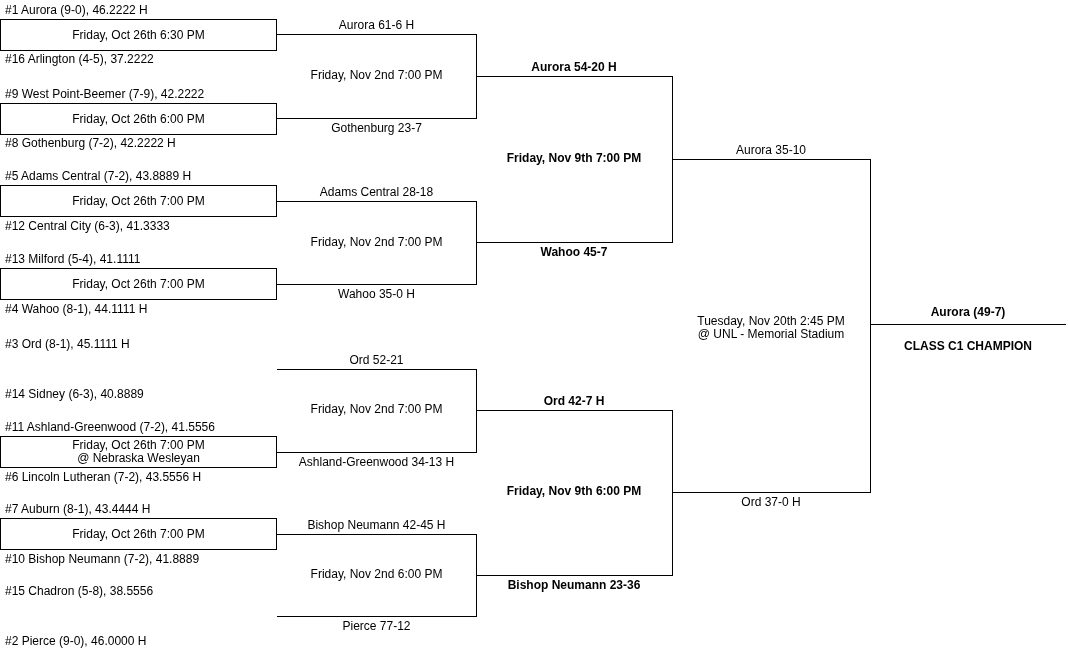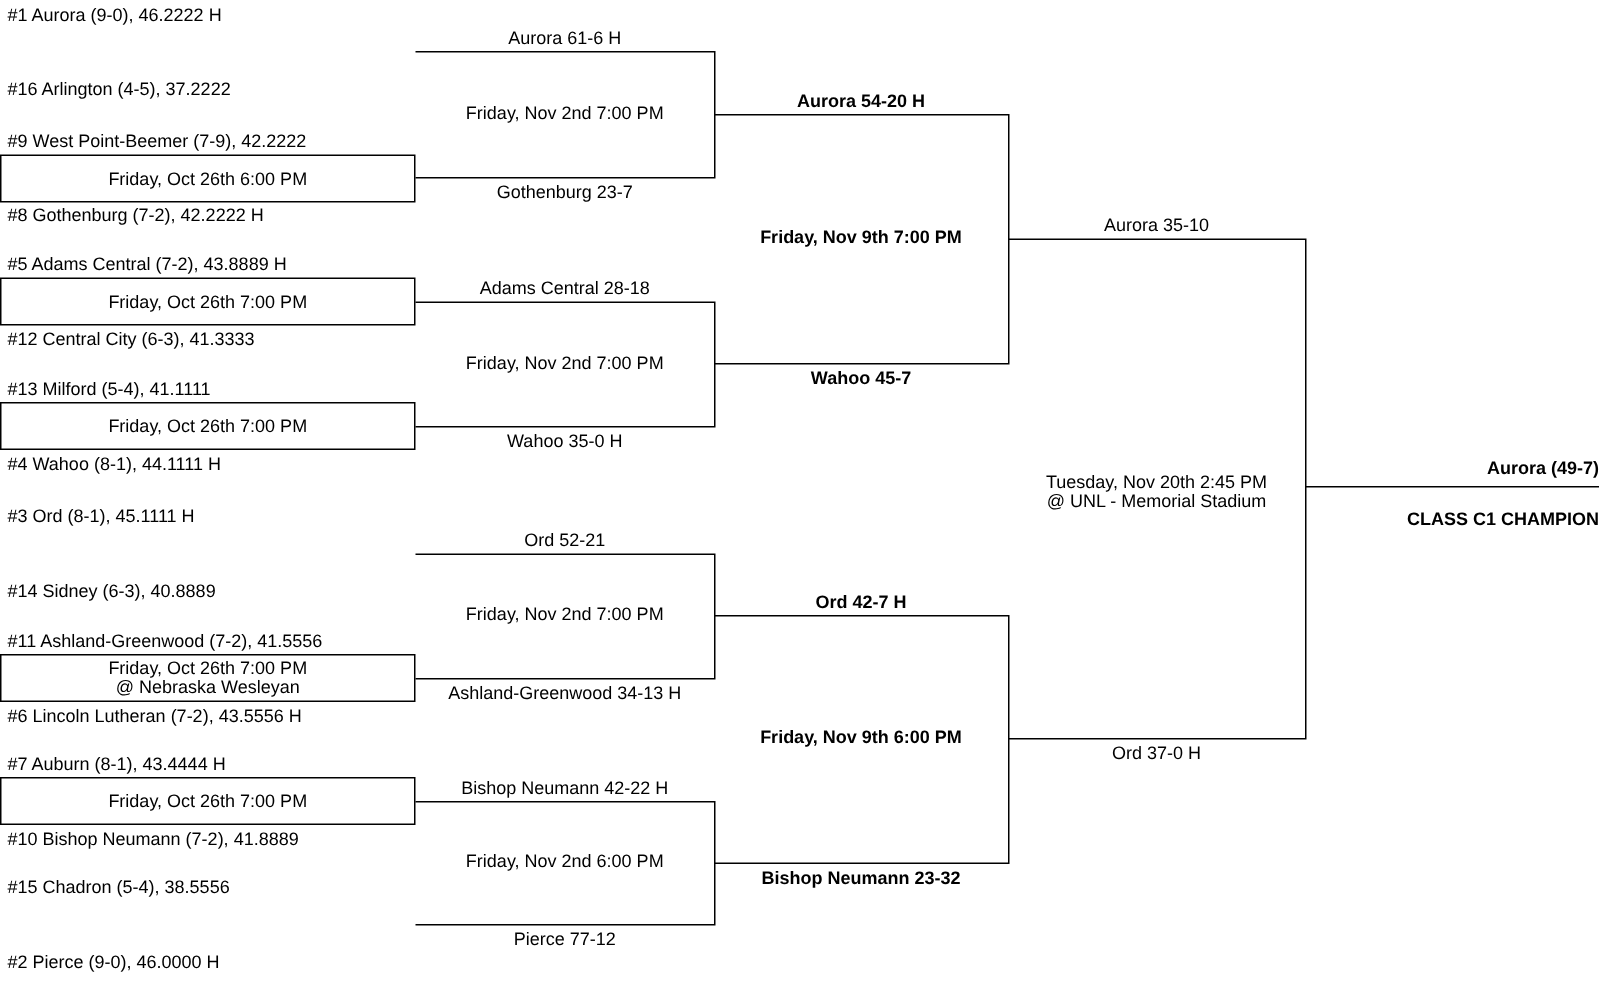--- a/index.html
+++ b/index.html
@@ -15,28 +15,31 @@
     position:absolute;left:0;width:277px;height:32px;border:1px solid #000;
     box-sizing:border-box;display:flex;flex-direction:column;align-items:center;
     justify-content:center;text-align:center;
   }
   .lbl{position:absolute;left:5px;white-space:nowrap;}
   .ctr{position:absolute;text-align:center;white-space:nowrap;}
   .c2{left:277px;width:199px;}
   .c3{left:476px;width:196px;font-weight:bold;}
   .c4{left:672px;width:198px;}
   .c5{left:870px;width:196px;}
-  .b{font-weight:bold;text-align:right;}
+  .b{font-weight:bold;}
 </style>
 </head>
 <body>
 
 <div id="bracket">
 
   <div class="lbl" style="top:4px">#1 Aurora (9-0), 46.2222 H</div>
+  <div class="box" style="top:19px">
+    <div>Friday, Oct 26th 6:30 PM</div>
+  </div>
   <div class="lbl" style="top:53px">#16 Arlington (4-5), 37.2222</div>
 
   <div class="lbl" style="top:88px">#9 West Point-Beemer (7-9), 42.2222</div>
   <div class="box" style="top:103px">
     <div>Friday, Oct 26th 6:00 PM</div>
   </div>
   <div class="lbl" style="top:137px">#8 Gothenburg (7-2), 42.2222 H</div>
 
   <div class="lbl" style="top:170px">#5 Adams Central (7-2), 43.8889 H</div>
   <div class="box" style="top:185px">
@@ -59,21 +62,21 @@
     <div>@ Nebraska Wesleyan</div>
   </div>
   <div class="lbl" style="top:471px">#6 Lincoln Lutheran (7-2), 43.5556 H</div>
 
   <div class="lbl" style="top:503px">#7 Auburn (8-1), 43.4444 H</div>
   <div class="box" style="top:518px">
     <div>Friday, Oct 26th 7:00 PM</div>
   </div>
   <div class="lbl" style="top:553px">#10 Bishop Neumann (7-2), 41.8889</div>
 
-  <div class="lbl" style="top:585px">#15 Chadron (5-4), 38.5556</div>
+  <div class="lbl" style="top:585px">#15 Chadron (5-8), 38.5556</div>
   <div class="lbl" style="top:635px">#2 Pierce (9-0), 46.0000 H</div>
 
   <div class="hline" style="left:277px;top:34px;width:199px"></div>
   <div class="hline" style="left:277px;top:118px;width:199px"></div>
   <div class="vline" style="left:476px;top:34px;height:85px"></div>
   <div class="ctr c2" style="top:19px">Aurora 61-6 H</div>
   <div class="ctr c2" style="top:69px">Friday, Nov 2nd 7:00 PM</div>
   <div class="ctr c2" style="top:122px">Gothenburg 23-7</div>
 
   <div class="hline" style="left:277px;top:201px;width:199px"></div>
@@ -86,37 +89,37 @@
   <div class="hline" style="left:277px;top:369px;width:199px"></div>
   <div class="hline" style="left:277px;top:452px;width:199px"></div>
   <div class="vline" style="left:476px;top:369px;height:84px"></div>
   <div class="ctr c2" style="top:354px">Ord 52-21</div>
   <div class="ctr c2" style="top:403px">Friday, Nov 2nd 7:00 PM</div>
   <div class="ctr c2" style="top:456px">Ashland-Greenwood 34-13 H</div>
 
   <div class="hline" style="left:277px;top:534px;width:199px"></div>
   <div class="hline" style="left:277px;top:616px;width:199px"></div>
   <div class="vline" style="left:476px;top:534px;height:83px"></div>
-  <div class="ctr c2" style="top:519px">Bishop Neumann 42-22 H</div>
+  <div class="ctr c2" style="top:519px">Bishop Neumann 42-45 H</div>
   <div class="ctr c2" style="top:568px">Friday, Nov 2nd 6:00 PM</div>
   <div class="ctr c2" style="top:620px">Pierce 77-12</div>
 
   <div class="hline" style="left:476px;top:76px;width:196px"></div>
   <div class="hline" style="left:476px;top:242px;width:196px"></div>
   <div class="vline" style="left:672px;top:76px;height:167px"></div>
   <div class="ctr c3" style="top:61px">Aurora 54-20 H</div>
   <div class="ctr c3" style="top:152px">Friday, Nov 9th 7:00 PM</div>
   <div class="ctr c3" style="top:246px">Wahoo 45-7</div>
 
   <div class="hline" style="left:476px;top:410px;width:196px"></div>
   <div class="hline" style="left:476px;top:575px;width:196px"></div>
   <div class="vline" style="left:672px;top:410px;height:166px"></div>
   <div class="ctr c3" style="top:395px">Ord 42-7 H</div>
   <div class="ctr c3" style="top:485px">Friday, Nov 9th 6:00 PM</div>
-  <div class="ctr c3" style="top:579px">Bishop Neumann 23-32</div>
+  <div class="ctr c3" style="top:579px">Bishop Neumann 23-36</div>
 
   <div class="hline" style="left:672px;top:159px;width:198px"></div>
   <div class="hline" style="left:672px;top:492px;width:198px"></div>
   <div class="vline" style="left:870px;top:159px;height:334px"></div>
   <div class="ctr c4" style="top:144px">Aurora 35-10</div>
   <div class="ctr c4" style="top:496px">Ord 37-0 H</div>
   <div class="ctr c4" style="top:315px">Tuesday, Nov 20th 2:45 PM</div>
   <div class="ctr c4" style="top:328px">@ UNL - Memorial Stadium</div>
 
   <div class="hline" style="left:870px;top:324px;width:196px"></div>

